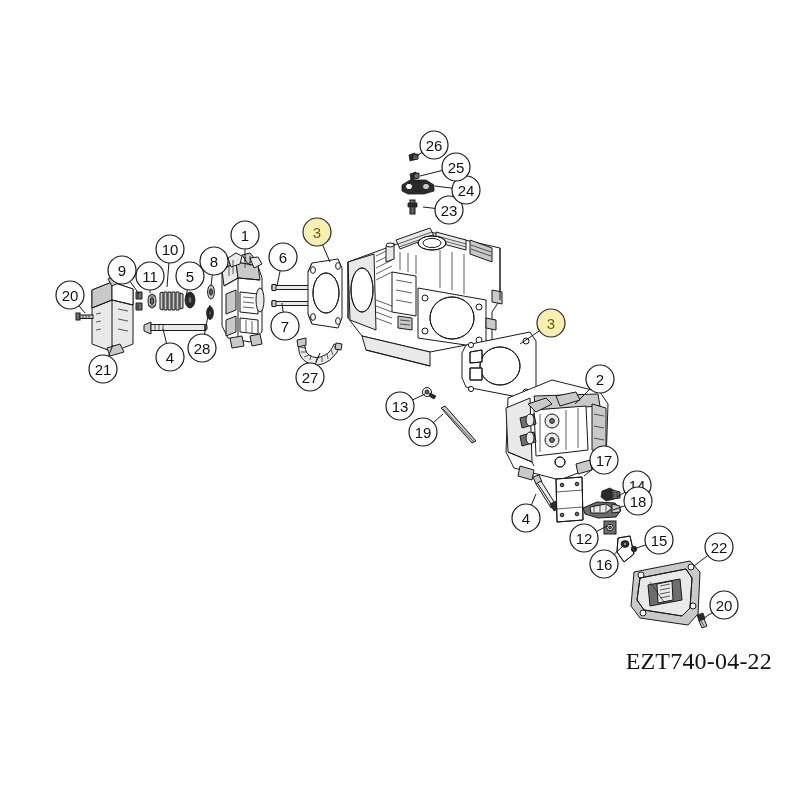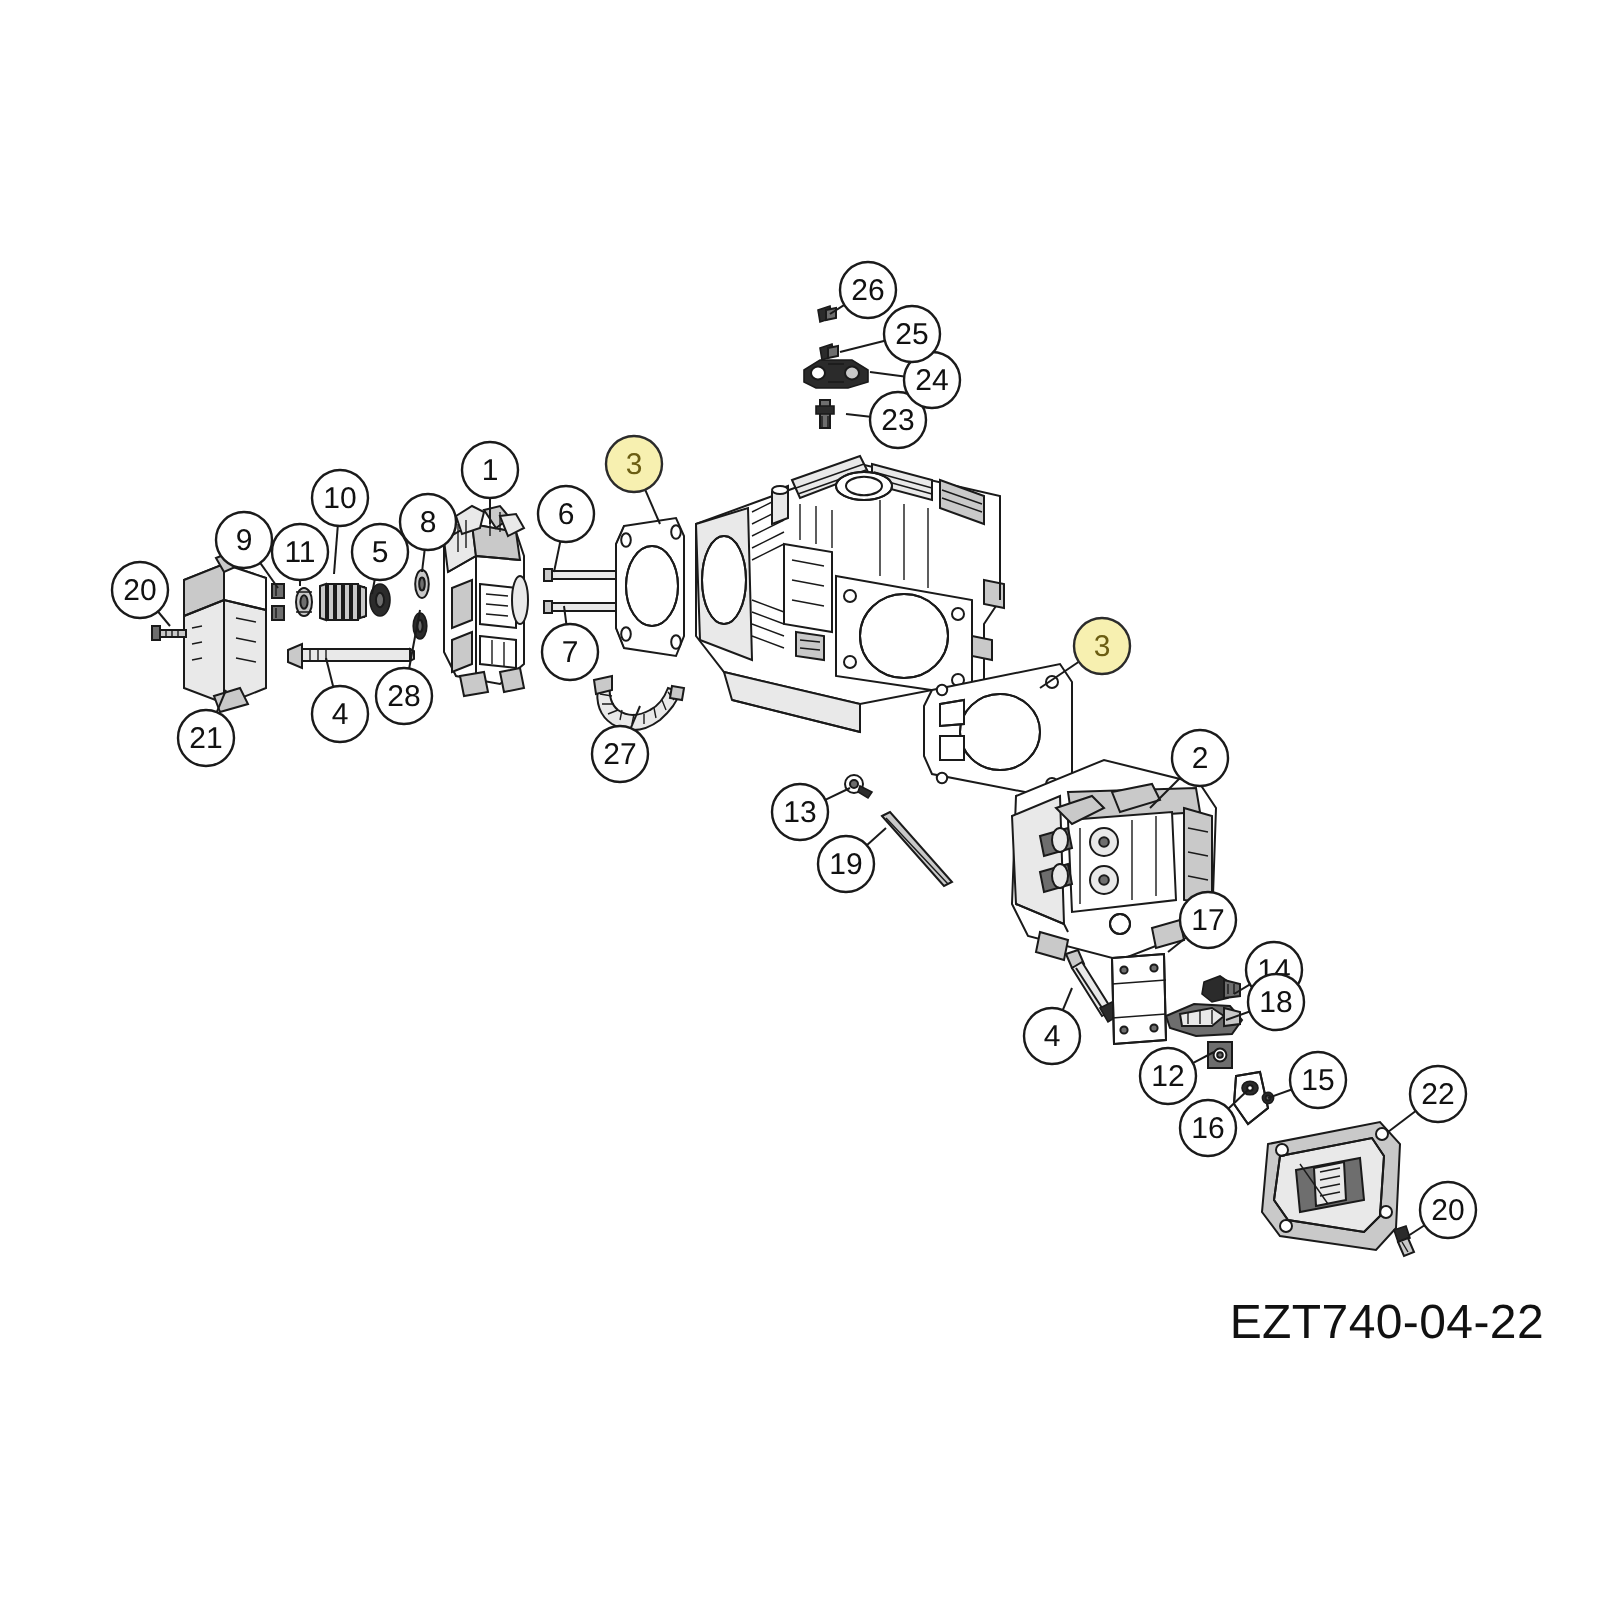--- a/index.html
+++ b/index.html
@@ -11,21 +11,21 @@
   .part-fill-lt{fill:#e9e9e9;stroke:#1a1a1a;stroke-width:1;}
   .part-fill-md{fill:#c9c9c9;stroke:#1a1a1a;stroke-width:1;}
   .part-fill-dk{fill:#6e6e6e;stroke:#1a1a1a;stroke-width:1;}
   .part-fill-blk{fill:#2b2b2b;stroke:#1a1a1a;stroke-width:0.8;}
   .hair{stroke:#1a1a1a;stroke-width:0.7;fill:none;}
   .leader{stroke:#1a1a1a;stroke-width:1;fill:none;}
   .callout-circle{fill:#ffffff;stroke:#1a1a1a;stroke-width:1.2;}
   .callout-circle.hl{fill:#f7f0b0;stroke:#2b2b2b;stroke-width:1.2;}
   .callout-text{font-family:"Liberation Sans",sans-serif;font-size:15px;fill:#111111;text-anchor:middle;dominant-baseline:central;}
   .callout-text.hl{fill:#6b5d12;}
-  #code-label{position:absolute;right:28px;top:648px;font-family:Liberation Sans, sans-serif;font-size:24px;color:#111;letter-spacing:0.2px;}
+  #code-label{position:absolute;right:28px;top:648px;font-family:Liberation Serif, serif;font-size:24px;color:#111;letter-spacing:0.2px;}
 </style>
 </head>
 <body>
 
 <div id="stage">
 
   <svg id="diagram" viewBox="0 0 800 800">
 
     <g>
       <path class="part-fill-lt" d="M92 290 L112 282 L133 289 L133 344 L113 352 L92 344 Z"></path>

